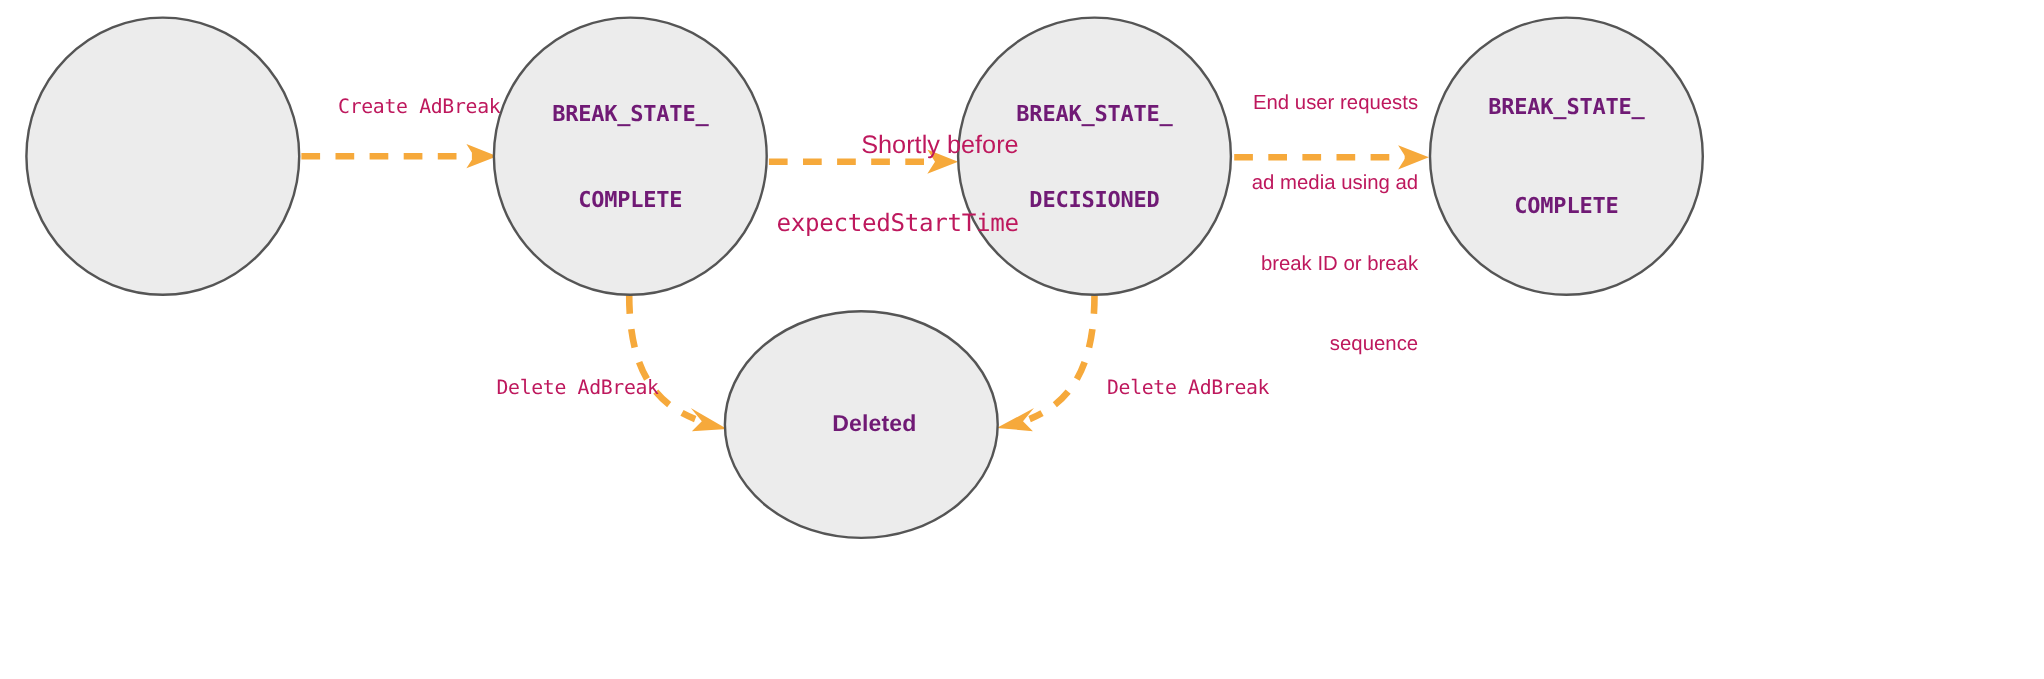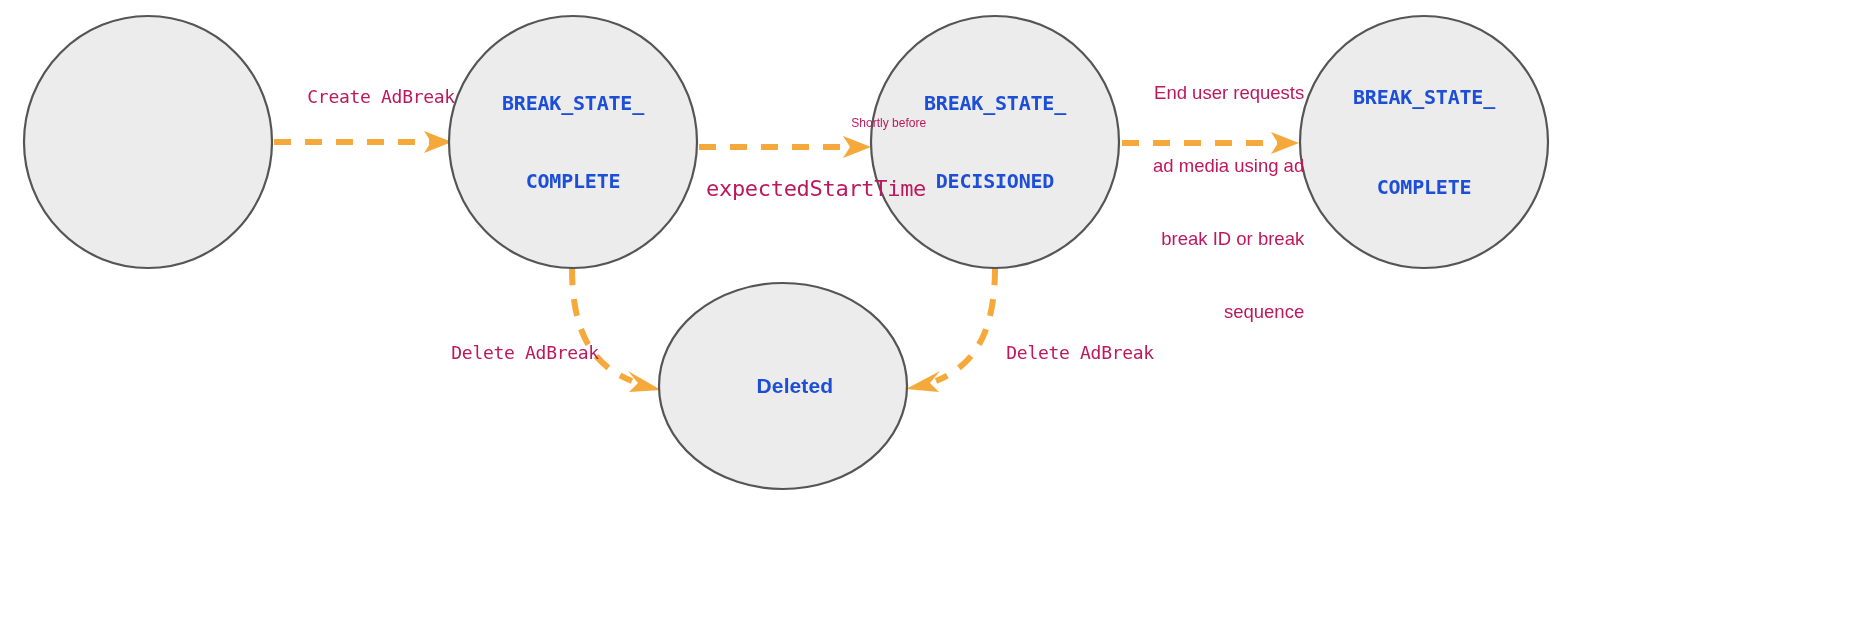--- a/index.html
+++ b/index.html
@@ -42,21 +42,21 @@
     stroke-dasharray: 17 14;
     stroke-linecap: butt;
   }
   .edge-arrowhead {
     fill: #f6a93b;
     stroke: none;
   }
   .node-label {
     position: absolute;
     text-align: center;
-    color: #1d4ed8;
+    color: #701a75;
     font-weight: bold;
     line-height: 1.30;
     white-space: pre;
     transform: translate(-50%, -50%);
     pointer-events: none;
   }
   .node-label.sans {
     font-family: "Liberation Sans", sans-serif;
     font-size: 21px;
     letter-spacing: 0.1px;
@@ -78,21 +78,21 @@
     font-family: "DejaVu Sans Mono", monospace;
     font-size: 18px;
     letter-spacing: -0.3px;
   }
   .edge-label.sans {
     font-family: "Liberation Sans", sans-serif;
     font-size: 18.5px;
   }
   .edge-label.mixed .line-sans {
     font-family: "Liberation Sans", sans-serif;
-    font-size: 12px;
+    font-size: 23px;
     display: block;
     margin-left: 28px;
   }
   .edge-label.mixed .line-mono {
     font-family: "DejaVu Sans Mono", monospace;
     font-size: 22px;
     letter-spacing: -0.3px;
     display: block;
   }
   .edge-label.center {
@@ -166,21 +166,21 @@
     <span>Create AdBreak</span>
   </div>
 
   <div class="edge-label mixed left" style="left:706px; top:74px;">
     <span class="line-sans">Shortly before</span>
     <span class="line-mono">expectedStartTime</span>
   </div>
 
   <div class="edge-label sans left" style="left:1138px; top:32px;">
     <span style="display:block;">End user requests</span>
-    <span style="display:block;margin-left:15px;">ad media using ad</span>
+    <span style="display:block;">ad media using ad</span>
     <span style="display:block;">break ID or break</span>
     <span style="display:block;">sequence</span>
   </div>
 
   <div class="edge-label mono center" style="left:504px; top:353px;">
     <span>Delete AdBreak</span>
   </div>
 
   <div class="edge-label mono center" style="left:1059px; top:353px;">
     <span>Delete AdBreak</span>

